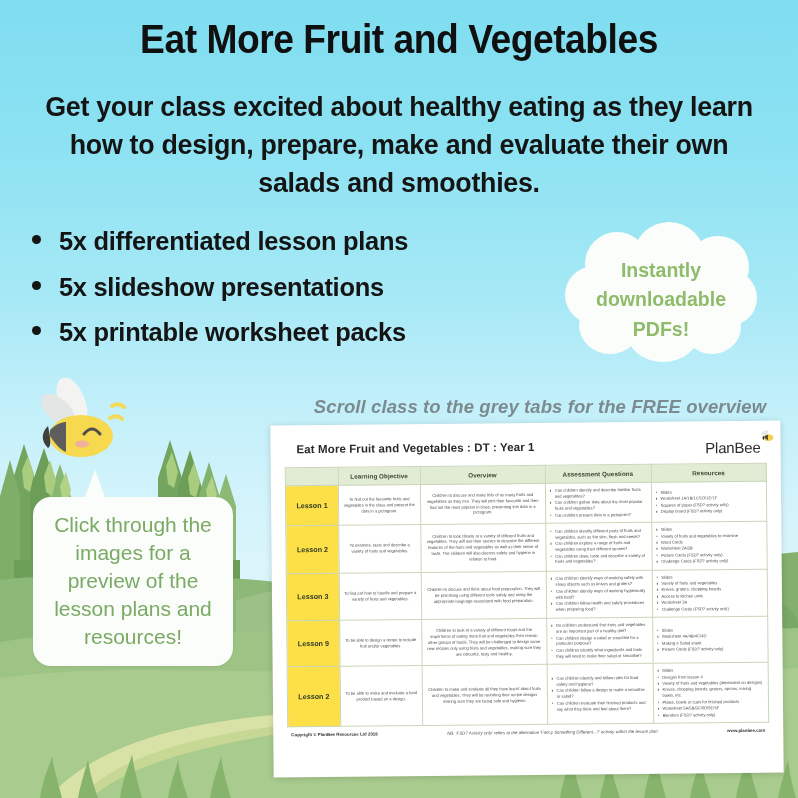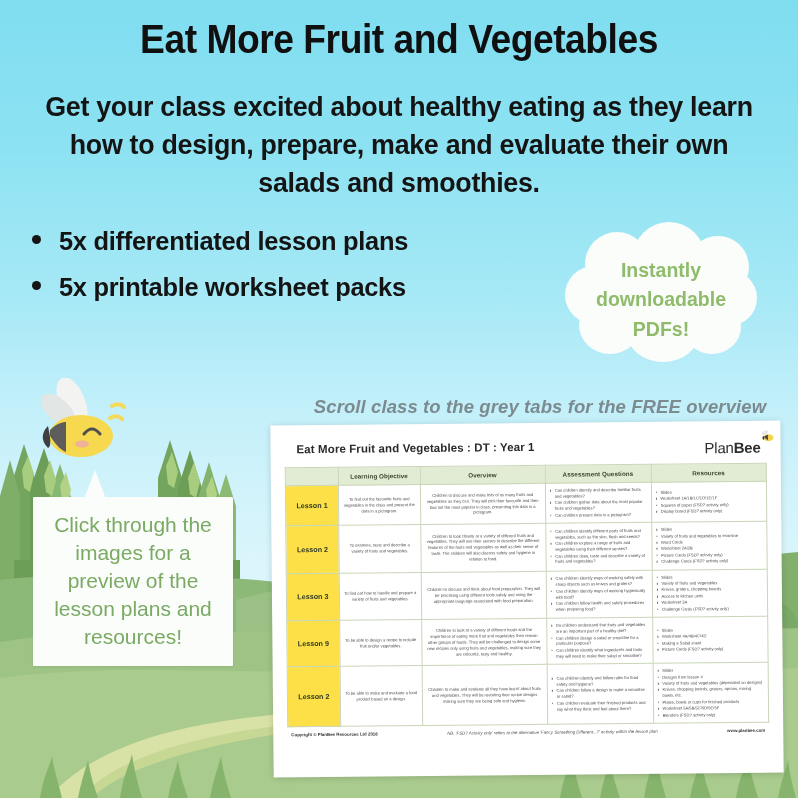--- a/index.html
+++ b/index.html
@@ -101,21 +101,21 @@
 
   
   .landscape { position: absolute; left: 0; top: 430px; width: 798px; height: 368px; }
 
   
   .bubble {
     position: absolute;
     left: 33px; top: 497px;
     width: 200px;
     background: #fbfdfb;
-    border-radius: 1px;
+    border-radius: 18px;
     padding: 14px 10px 15px 10px;
     text-align: center;
     font-size: 21px;
     line-height: 1.33;
     font-weight: 500;
     color: #7aaa63;
     box-shadow: 0 1px 3px rgba(0,0,0,0.05);
     z-index: 6;
   }
   .bubble-tail {
@@ -154,21 +154,21 @@
     width: 100%; height: 100%;
     background: #ffffff;
     box-shadow: 0 1px 6px rgba(0,0,0,0.16);
     padding: 18px 14px 8px 14px;
     position: relative;
     overflow: hidden;
   }
   .doc-header { display: flex; align-items: flex-start; justify-content: space-between; padding: 0 6px 7px 12px; }
   .doc-title { font-size: 11.5px; font-weight: bold; color: #2a2a2a; letter-spacing: 0.1px; }
   .brand { font-size: 15px; font-weight: 400; color: #2e2e2e; position: relative; letter-spacing: -0.2px; }
-  .brand b { font-weight: bold; }
+  .brand b { font-weight: normal; }
   .brand-bee { position: absolute; right: -14px; top: -9px; width: 16px; height: 13px; }
 
   table.lessons { width: 100%; border-collapse: collapse; table-layout: fixed; }
   table.lessons th, table.lessons td { border: 1px solid #c9d6b8; vertical-align: middle; }
   table.lessons thead th {
     background: #e2ecd4;
     font-size: 6.3px;
     font-weight: bold;
     color: #3a4430;
     padding: 5px 2px;
@@ -219,20 +219,24 @@
 
 <div id="stage">
 
   <div class="headline">Eat More Fruit and Vegetables</div>
   <div class="subhead">Get your class excited about healthy eating as they learn how to design, prepare, make and evaluate their own salads and smoothies.</div>
 
   <div class="bullets">
     <div class="bullet-row">
       <span class="bullet-dot"></span>
       <span class="bullet-text">5x differentiated lesson plans</span>
+    </div>
+    <div class="bullet-row">
+      <span class="bullet-dot"></span>
+      <span class="bullet-text">5x slideshow presentations</span>
     </div>
     <div class="bullet-row">
       <span class="bullet-dot"></span>
       <span class="bullet-text">5x printable worksheet packs</span>
     </div>
   </div>
 
   <div class="cloud">
     <div class="puff" style="left:22px;top:10px;width:64px;height:64px;"></div>
     <div class="puff" style="left:70px;top:0px;width:72px;height:72px;"></div>

